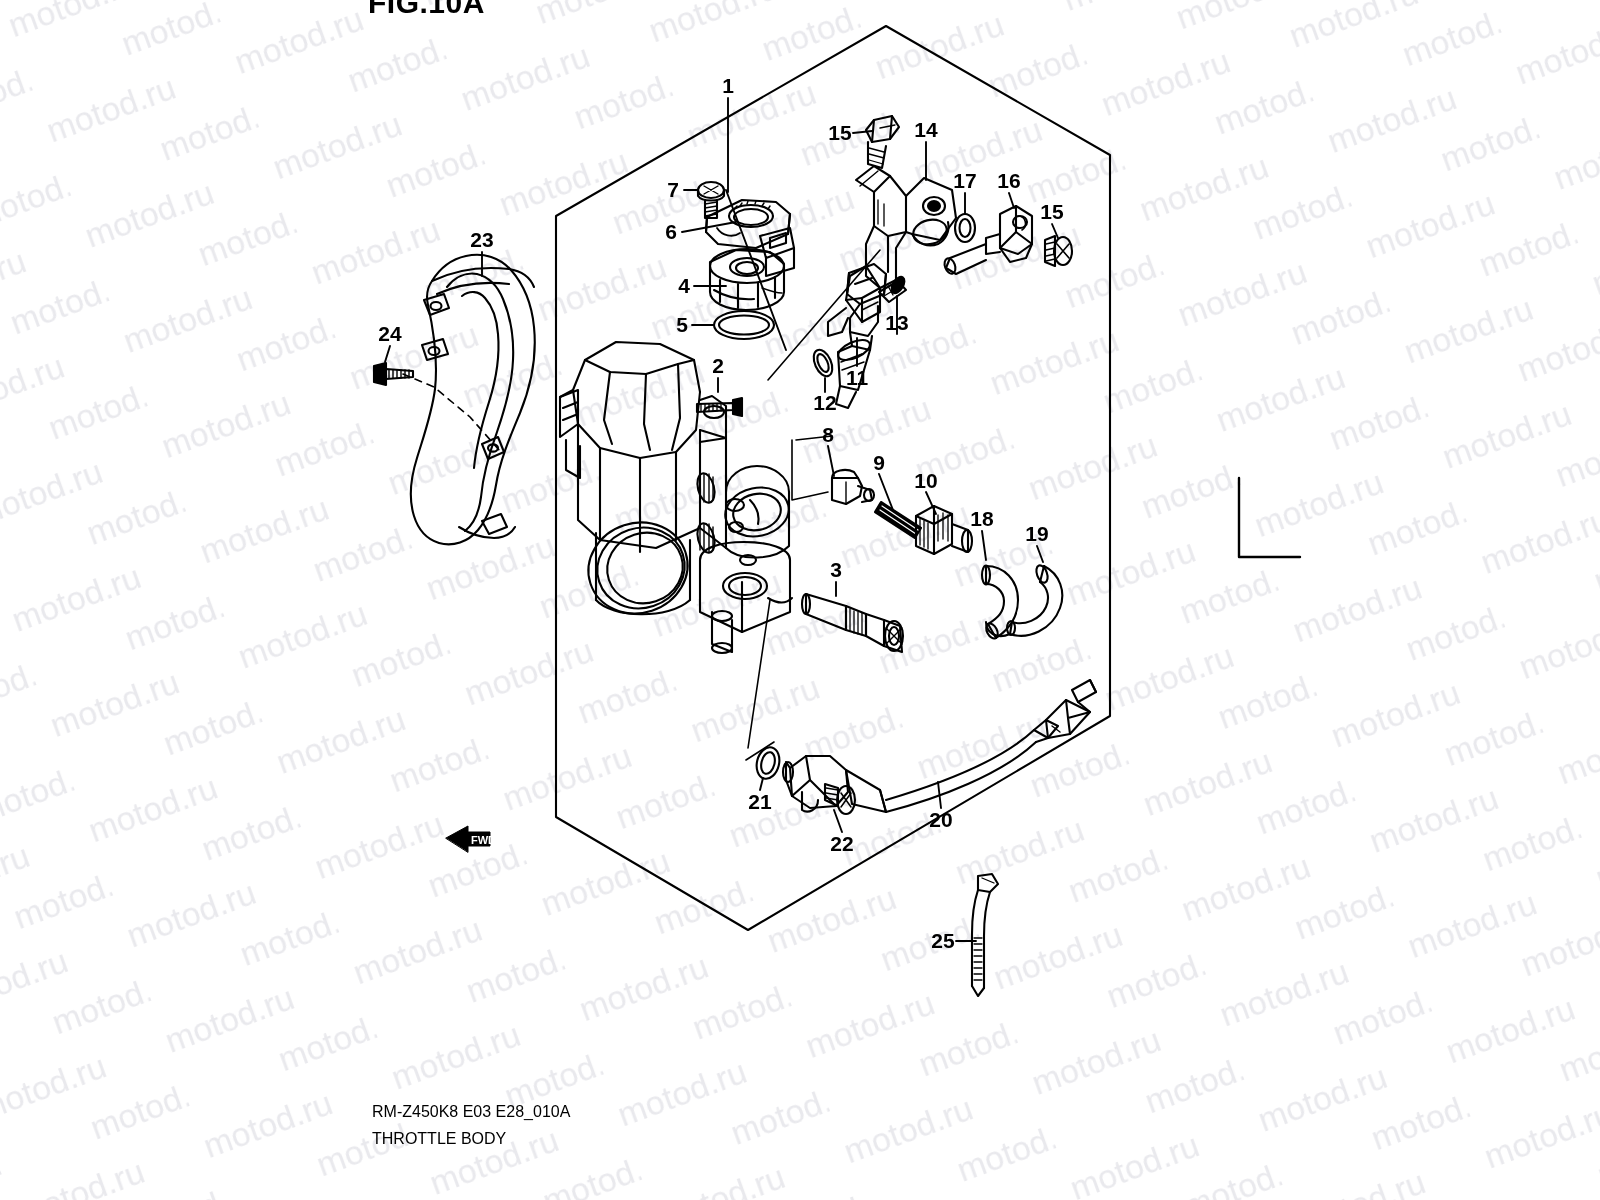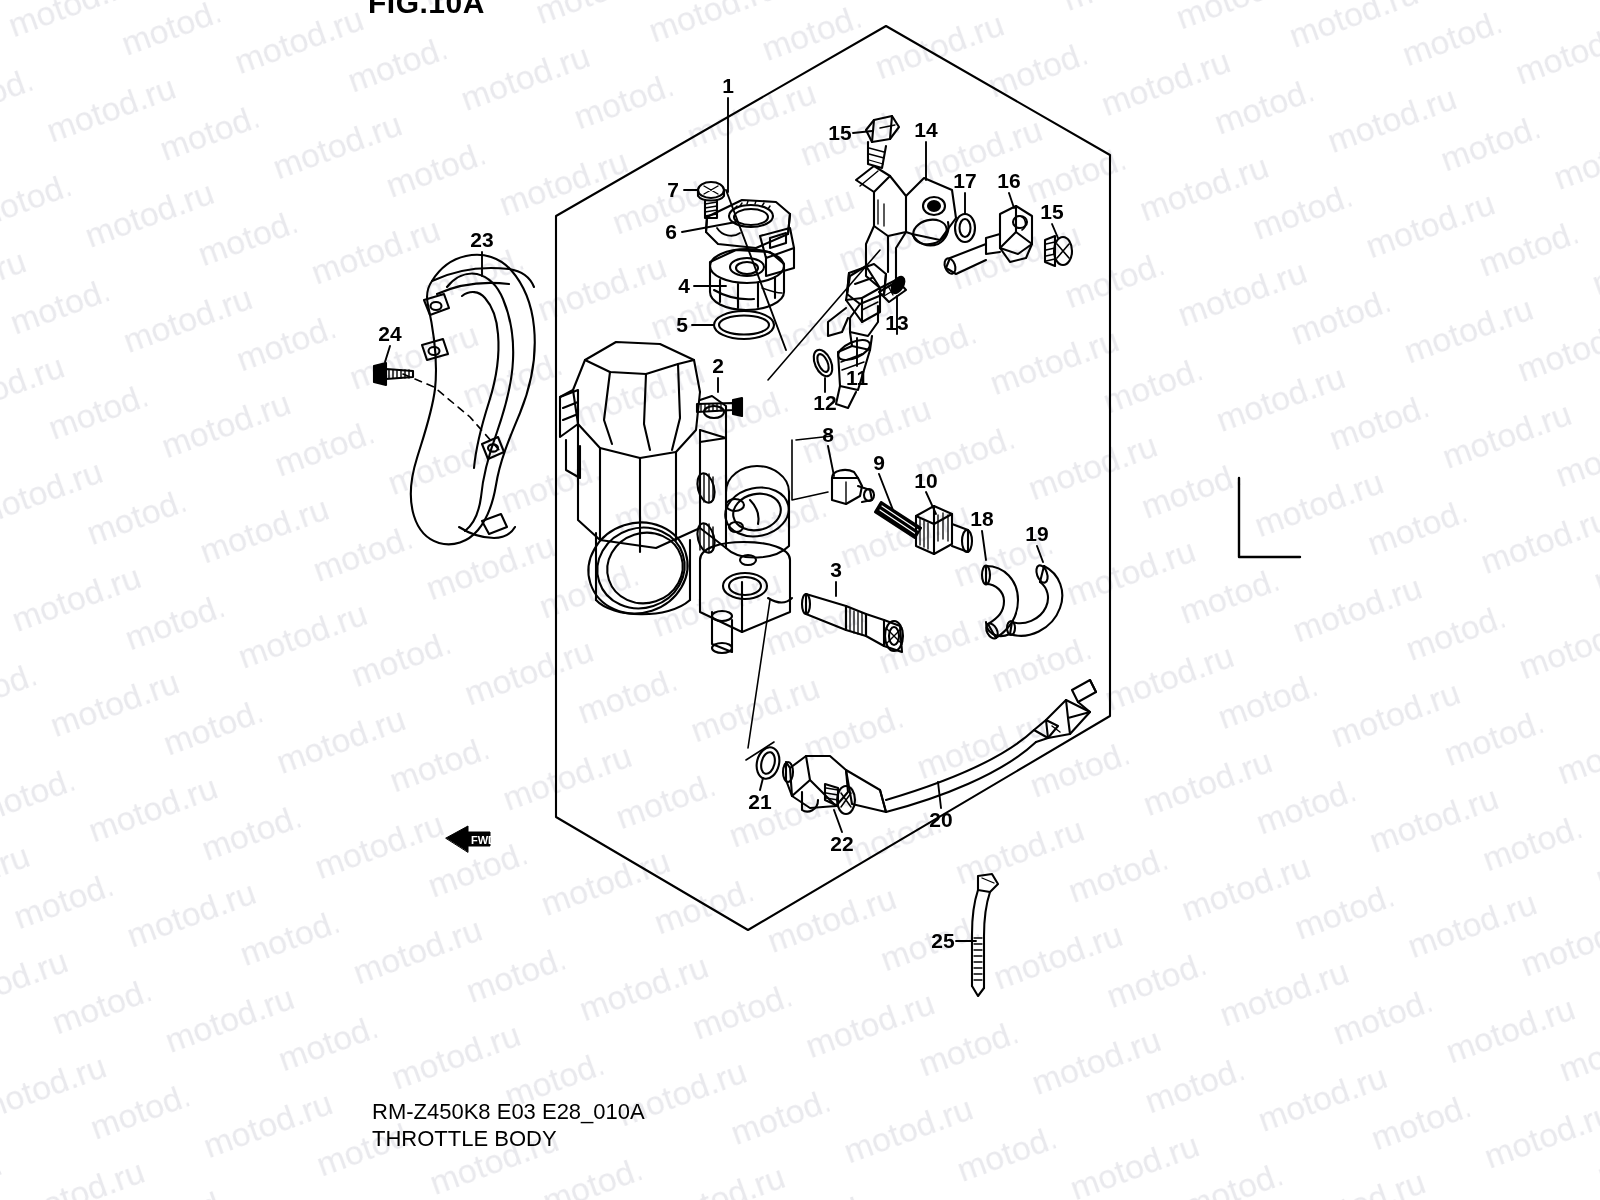--- a/index.html
+++ b/index.html
@@ -44,21 +44,21 @@
     font-weight: bold;
     font-size: 30px;
     letter-spacing: 0.5px;
     color: #000;
     white-space: nowrap;
   }
   .caption-block {
     position: absolute;
     z-index: 4;
     font-family: "Liberation Sans", sans-serif;
-    font-size: 22px;
+    font-size: 16px;
     color: #000;
     line-height: 27px;
     white-space: nowrap;
   }
   .caption-block div { white-space: nowrap; }
 
   
 </style>
 </head>
 <body>

